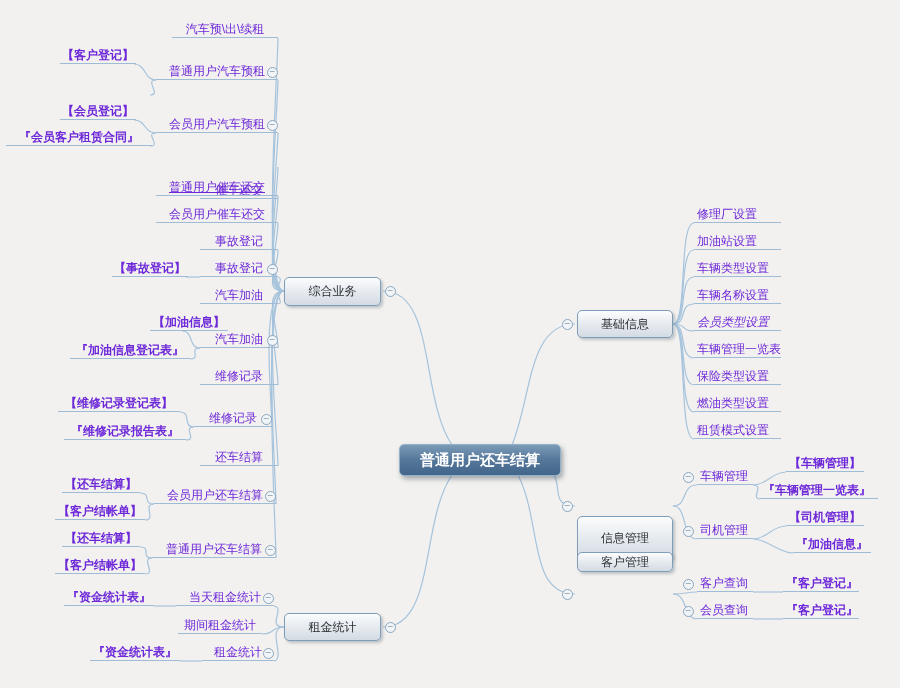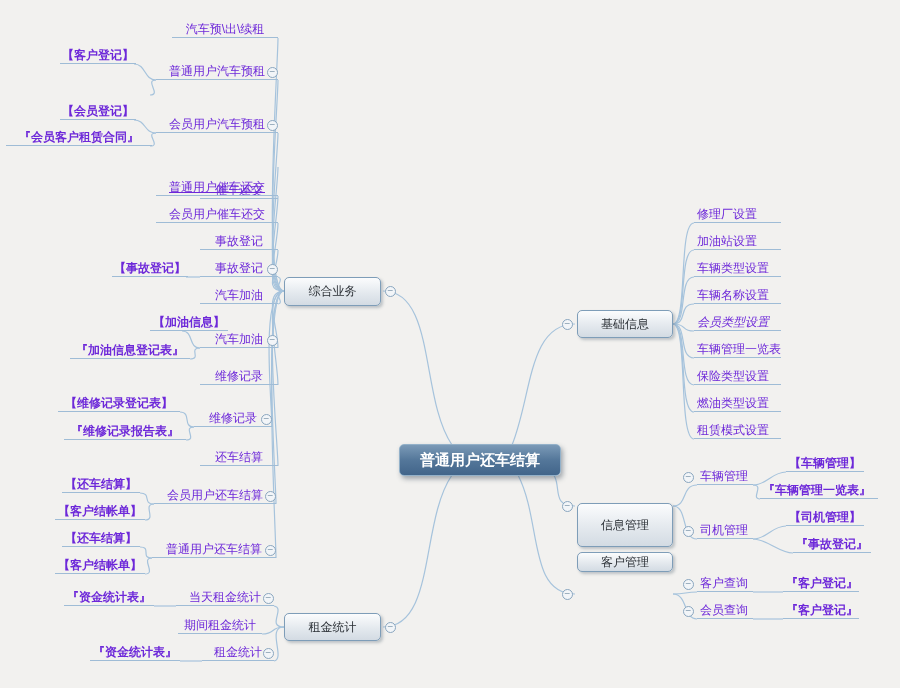--- a/index.html
+++ b/index.html
@@ -104,21 +104,21 @@
     <path d="M673,594 C686,594 685,592 697,592"></path>
     <path d="M673,594 C688,594 683,619 697,619"></path>
     <path d="M753,592 L783,592"></path>
     <path d="M753,619 L783,619"></path>
   </svg>
 
   <div class="box root-box" style="left:399px;top:444px;width:162px;height:32px;">普通用户还车结算</div>
   <div class="box" style="left:284px;top:277px;width:97px;height:29px;">综合业务</div>
   <div class="box" style="left:284px;top:613px;width:97px;height:28px;">租金统计</div>
   <div class="box" style="left:577px;top:310px;width:96px;height:28px;">基础信息</div>
-  <div class="box" style="left:577px;top:503px;width:96px;height:44px;">信息管理</div>
+  <div class="box" style="left:577px;top:516px;width:96px;height:44px;">信息管理</div>
   <div class="box" style="left:577px;top:552px;width:96px;height:20px;">客户管理</div>
 
   <div class="leaf" style="left:172px;top:21px;width:106px;">汽车预\出\续租</div>
   <div class="leaf" style="left:156px;top:63px;width:122px;">普通用户汽车预租</div>
   <div class="leaf b" style="left:60px;top:47px;width:76px;">【客户登记】</div>
   <div class="leaf b" style="left:60px;top:103px;width:76px;">【会员登记】</div>
   <div class="leaf" style="left:156px;top:116px;width:122px;">会员用户汽车预租</div>
   <div class="leaf b" style="left:6px;top:129px;width:146px;">『会员客户租赁合同』</div>
   <div class="leaf" style="left:200px;top:150px;width:78px;margin-top:32px;">催车还交</div>
   <div class="leaf" style="left:156px;top:179px;width:122px;text-decoration:underline;">普通用户催车还交</div>
@@ -156,21 +156,21 @@
   <div class="leaf r" style="left:694px;top:341px;width:87px;">车辆管理一览表</div>
   <div class="leaf r" style="left:694px;top:368px;width:87px;">保险类型设置</div>
   <div class="leaf r" style="left:694px;top:395px;width:87px;">燃油类型设置</div>
   <div class="leaf r" style="left:694px;top:422px;width:87px;">租赁模式设置</div>
 
   <div class="leaf r" style="left:697px;top:468px;width:56px;">车辆管理</div>
   <div class="leaf b r" style="left:786px;top:455px;width:78px;">【车辆管理】</div>
   <div class="leaf b r" style="left:760px;top:482px;width:118px;">『车辆管理一览表』</div>
   <div class="leaf r" style="left:697px;top:522px;width:56px;">司机管理</div>
   <div class="leaf b r" style="left:786px;top:509px;width:78px;">【司机管理】</div>
-  <div class="leaf b r" style="left:793px;top:536px;width:78px;">『事故登记』</div>
+  <div class="leaf b r" style="left:793px;top:536px;width:78px;">『加油信息』</div>
 
   <div class="leaf r" style="left:697px;top:575px;width:56px;">客户查询</div>
   <div class="leaf b r" style="left:783px;top:575px;width:76px;">『客户登记』</div>
   <div class="leaf r" style="left:697px;top:602px;width:56px;">会员查询</div>
   <div class="leaf b r" style="left:783px;top:602px;width:76px;">『客户登记』</div>
 
   <span class="collapse" style="left:267px;top:67px;">−</span>
   <span class="collapse" style="left:267px;top:120px;">−</span>
   <span class="collapse" style="left:267px;top:264px;">−</span>
   <span class="collapse" style="left:267px;top:335px;">−</span>

